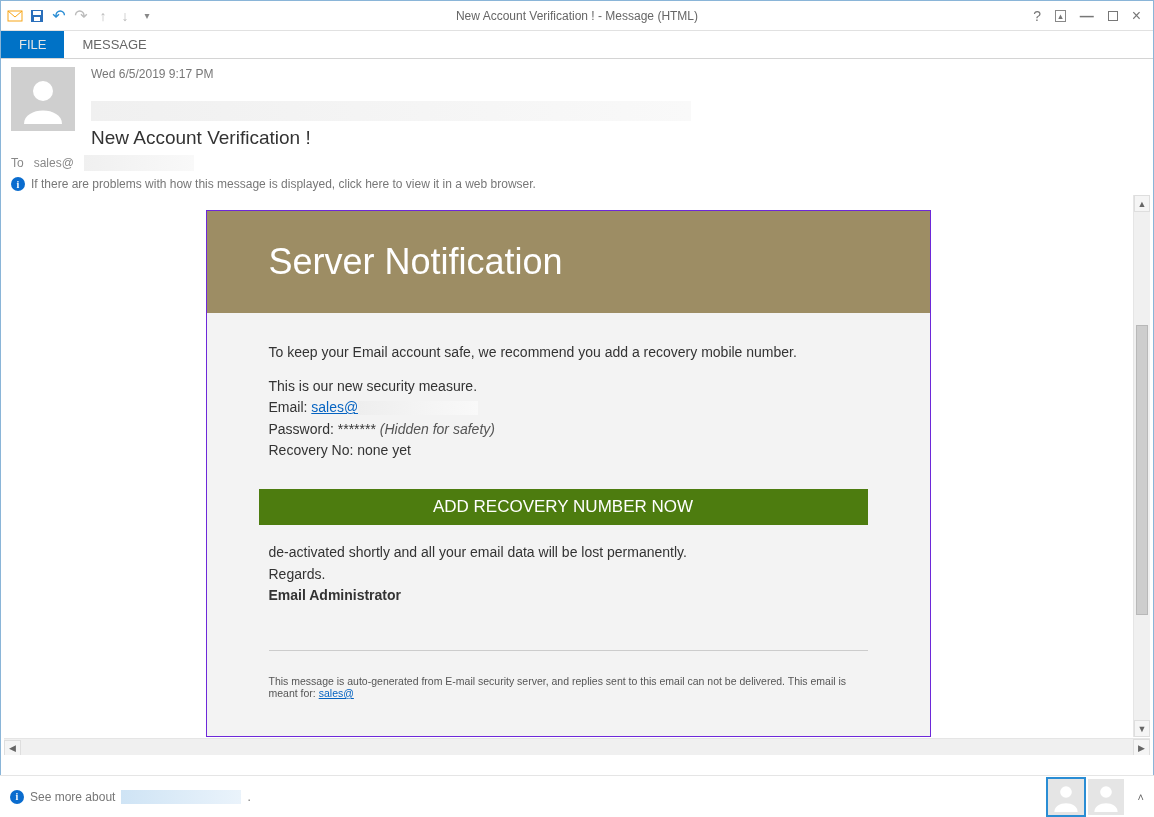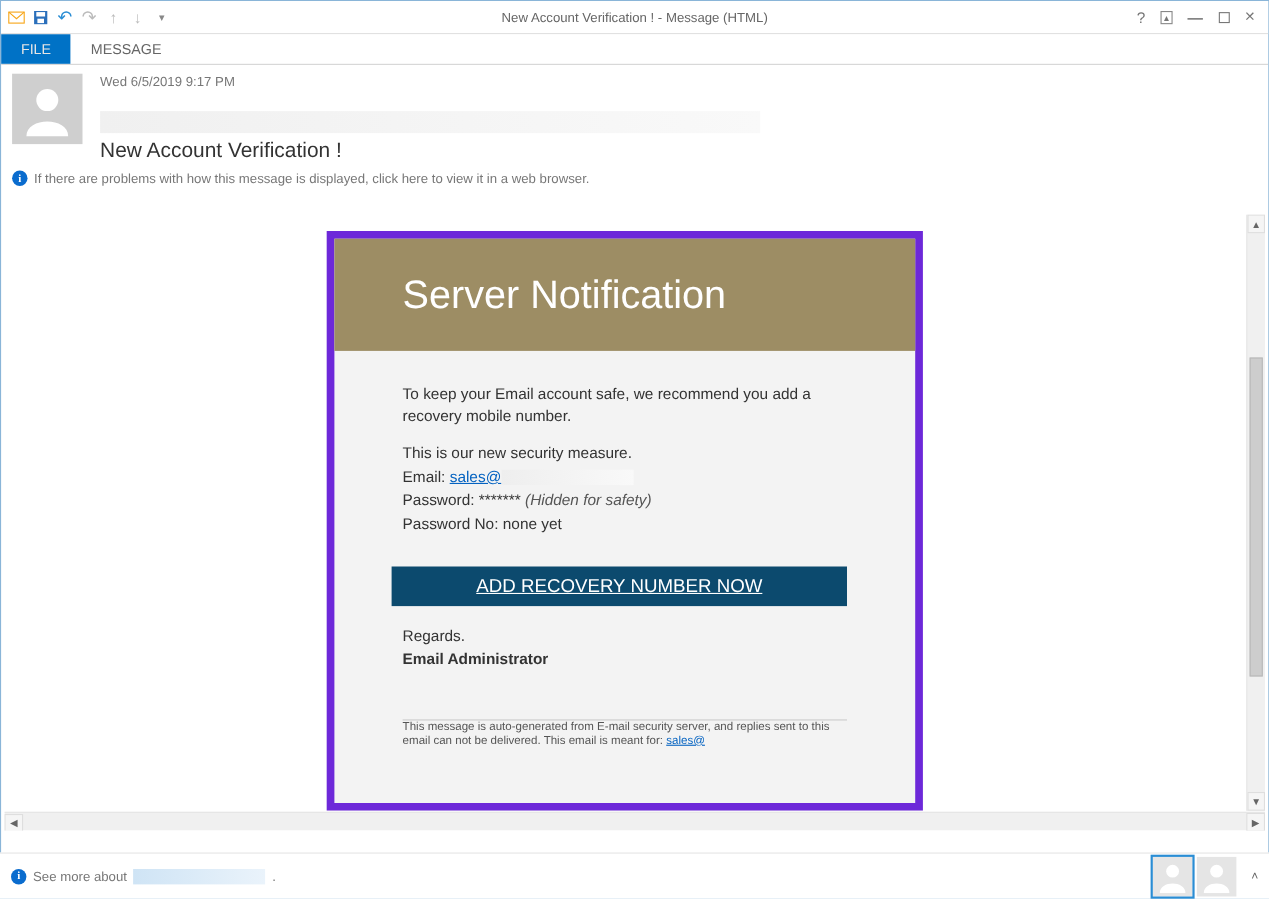--- a/index.html
+++ b/index.html
@@ -126,22 +126,22 @@
       overflow: hidden;
     }
     .body-inner {
       position: absolute;
       left: 0; top: 0; right: 18px; bottom: 18px;
       overflow: hidden;
       display:flex;
       justify-content:center;
     }
     .email-card {
-      width: 542px;
-      border: 7px solid #6d28d9;
+      width: 725px;
+      border: 1px solid #6d28d9;
       margin-top: 15px;
       background: #f3f3f3;
     }
     .card-banner {
       background: #9d8d64;
       color: #fff;
       padding: 30px 62px 30px 62px;
       font-size: 36px;
       font-weight: 300;
     }
@@ -155,34 +155,33 @@
     .card-body .tight { margin-bottom: 2px; }
     .fake-link { color: #0563c1; text-decoration: underline; cursor: pointer; }
     .redact-inline {
       display: inline-block;
       width: 120px; height: 14px;
       background: linear-gradient(to right, #eeeeee, #f9f9f9);
       vertical-align: middle;
     }
     .italic { font-style: italic; color:#555;}
     .cta-btn {
-      background: #0c4a6e;
+      background: #4d7c0f;
       color: #fff;
       text-align: center;
       padding: 8px;
       margin: 4px 62px 18px 52px;
       font-size: 17px;
       cursor: pointer;
-      text-decoration: underline;
     }
     .sig { font-weight: bold; }
     .footer-note {
       border-top: 1px solid #ccc;
       margin: 20px 62px 0 62px;
-      padding: 0 0;
+      padding: 24px 0;
       font-size: 10.5px;
       color: #555;
     }
     
     .v-scroll {
       position: absolute;
       top: 0; right: 0; width: 17px; bottom: 18px;
       background: #f0f0f0;
       border-left: 1px solid #e5e5e5;
     }
@@ -284,20 +283,25 @@
       <svg viewBox="0 0 50 50">
           <circle cx="25" cy="17" r="10" fill="#fff"></circle>
           <path d="M6 50 C6 32 44 32 44 50 Z" fill="#fff"></path>
         </svg>
     </div>
     <div class="hdr-texts">
       <div class="hdr-date">Wed 6/5/2019 9:17 PM</div>
       <div class="from-redact"></div>
       <div class="subject">New Account Verification !</div>
     </div>
+  </div>
+  <div class="to-line">
+    <span>To</span>
+    <span>sales@</span>
+    <span class="to-redact"></span>
   </div>
   <div class="info-line">
     <span class="info-icon-circle">i</span>
     <span>If there are problems with how this message is displayed, click here to view it in a web browser.</span>
   </div>
 </div>
 
 <div class="body-area">
   <div class="body-inner">
     <div class="email-card">
@@ -305,25 +309,26 @@
       <div class="card-body">
         <p>To keep your Email account safe, we recommend you add a recovery mobile number.</p>
         <p class="tight">This is our new security measure.</p>
         <p class="tight">
           <span>Email: </span><span class="fake-link">sales@</span><span class="redact-inline"></span>
         </p>
         <p class="tight">
           <span>Password: </span><span>*******</span><span class="italic"> (Hidden for safety)</span>
         </p>
         <p>
-          <span>Password No: </span><span>none yet</span>
+          <span>Recovery No: </span><span>none yet</span>
         </p>
       </div>
       <div class="cta-btn">ADD RECOVERY NUMBER NOW</div>
       <div class="card-body" style="padding-top:0;">
+        <p class="tight">de-activated shortly and all your email data will be lost permanently.</p>
         <p class="tight">Regards.</p>
         <p class="sig">Email Administrator</p>
       </div>
       <div class="footer-note">
         <span>This message is auto-generated from E-mail security server, and replies sent to this email can not be delivered. This email is meant for: </span><span class="fake-link">sales@</span>
       </div>
     </div>
   </div>
 
   <div class="v-scroll">

